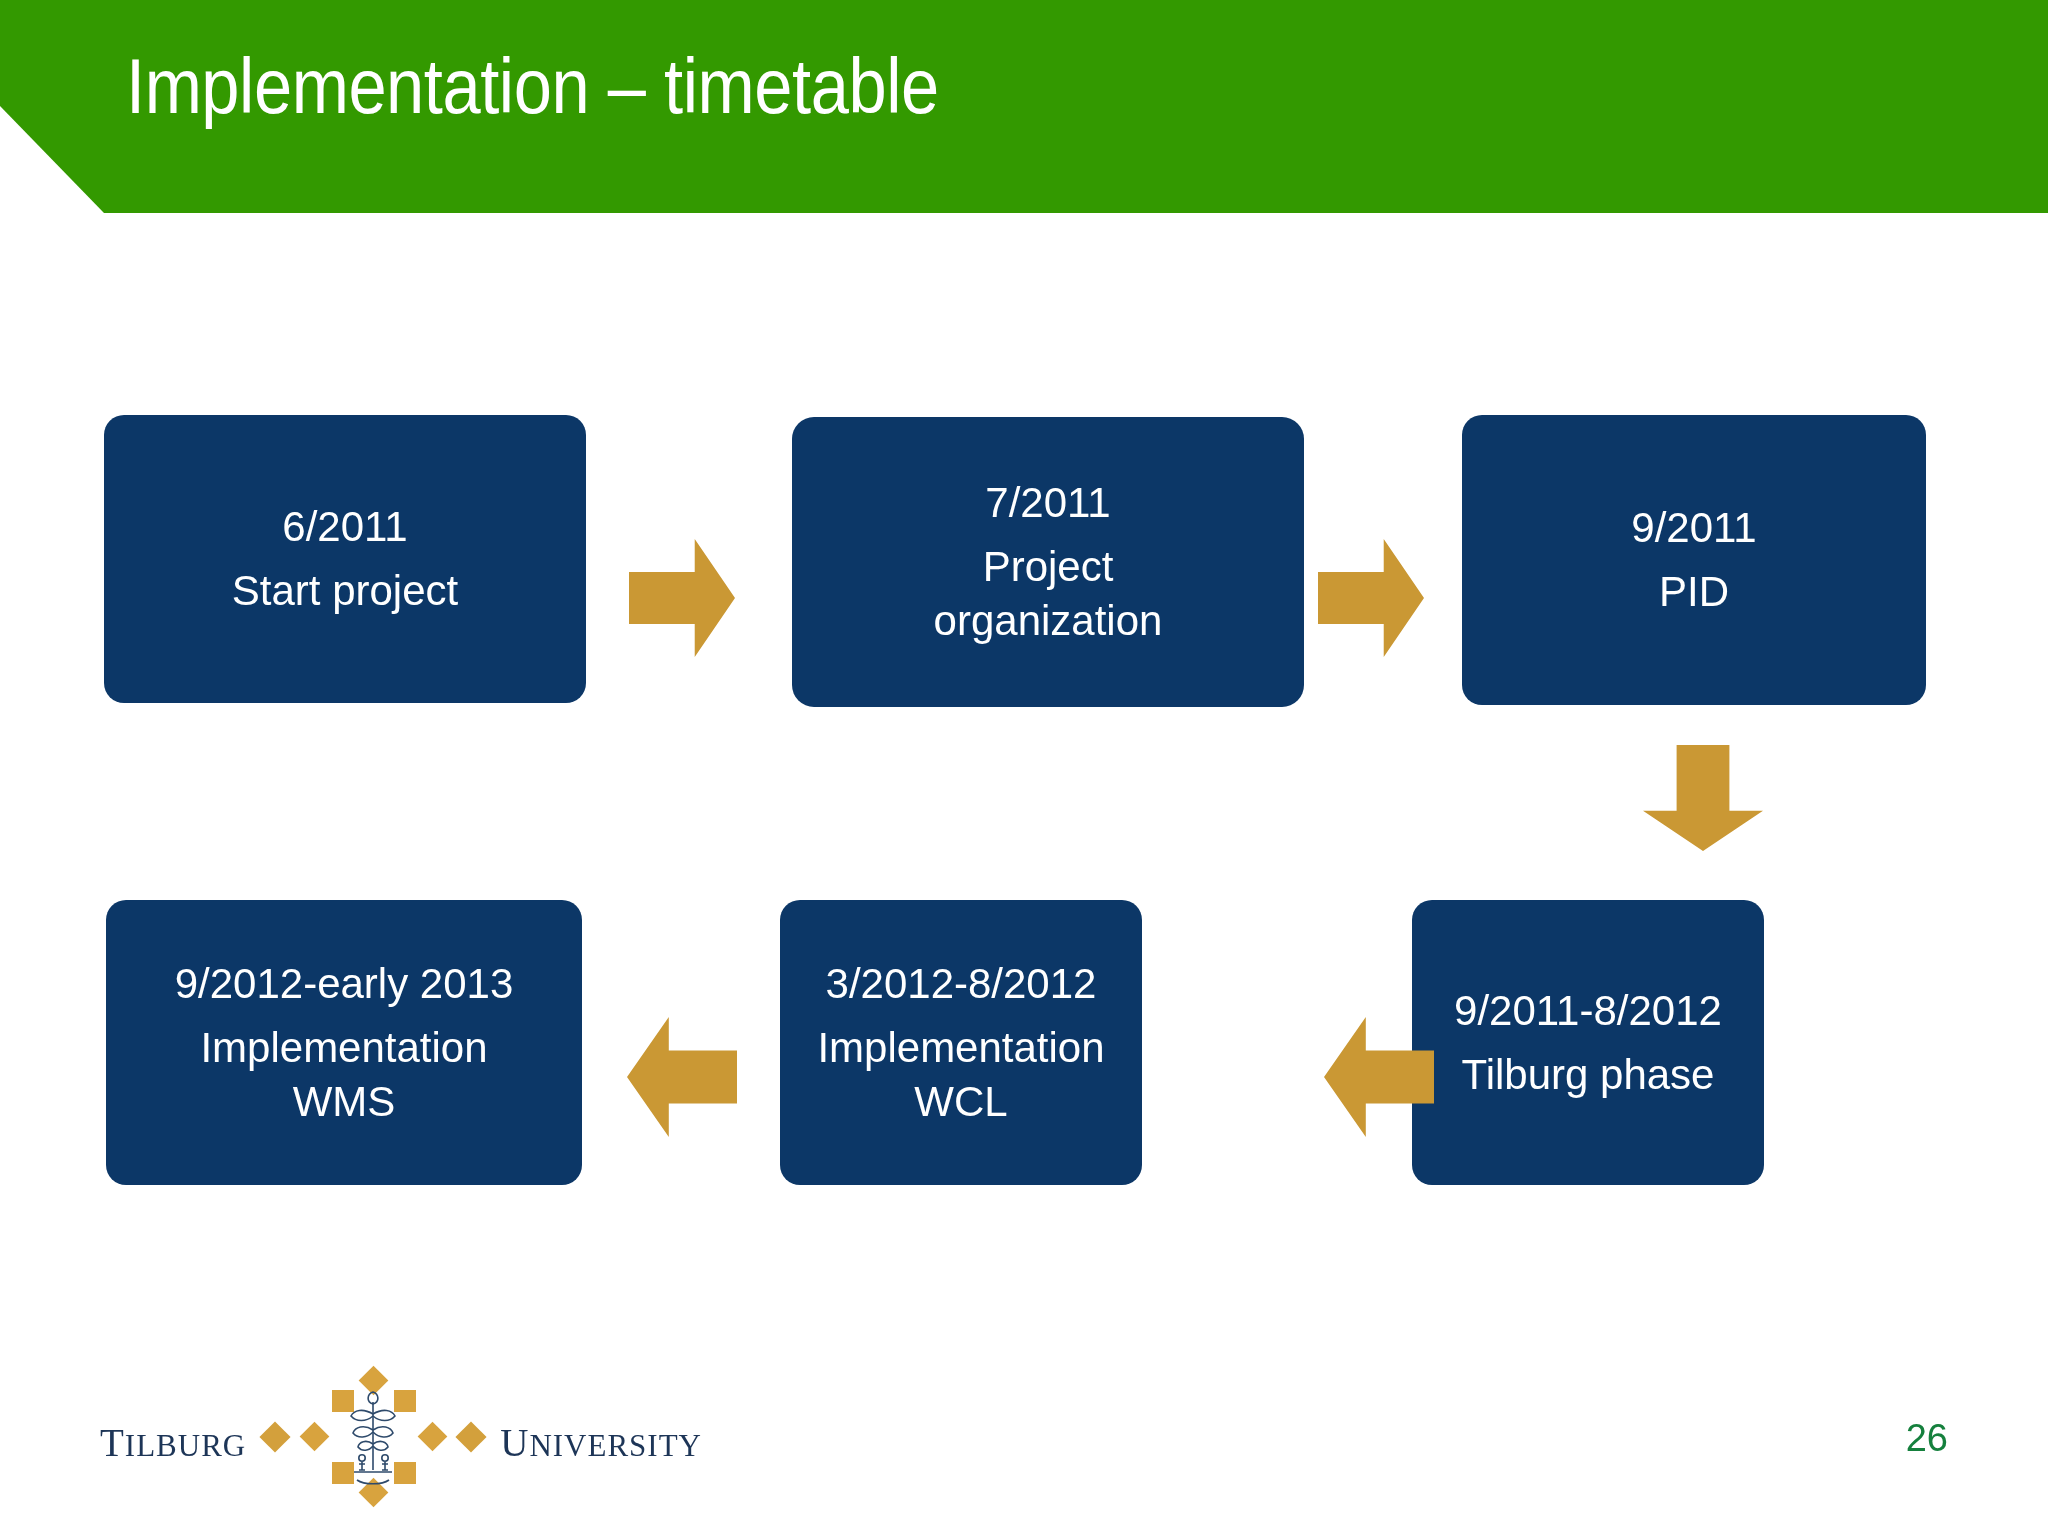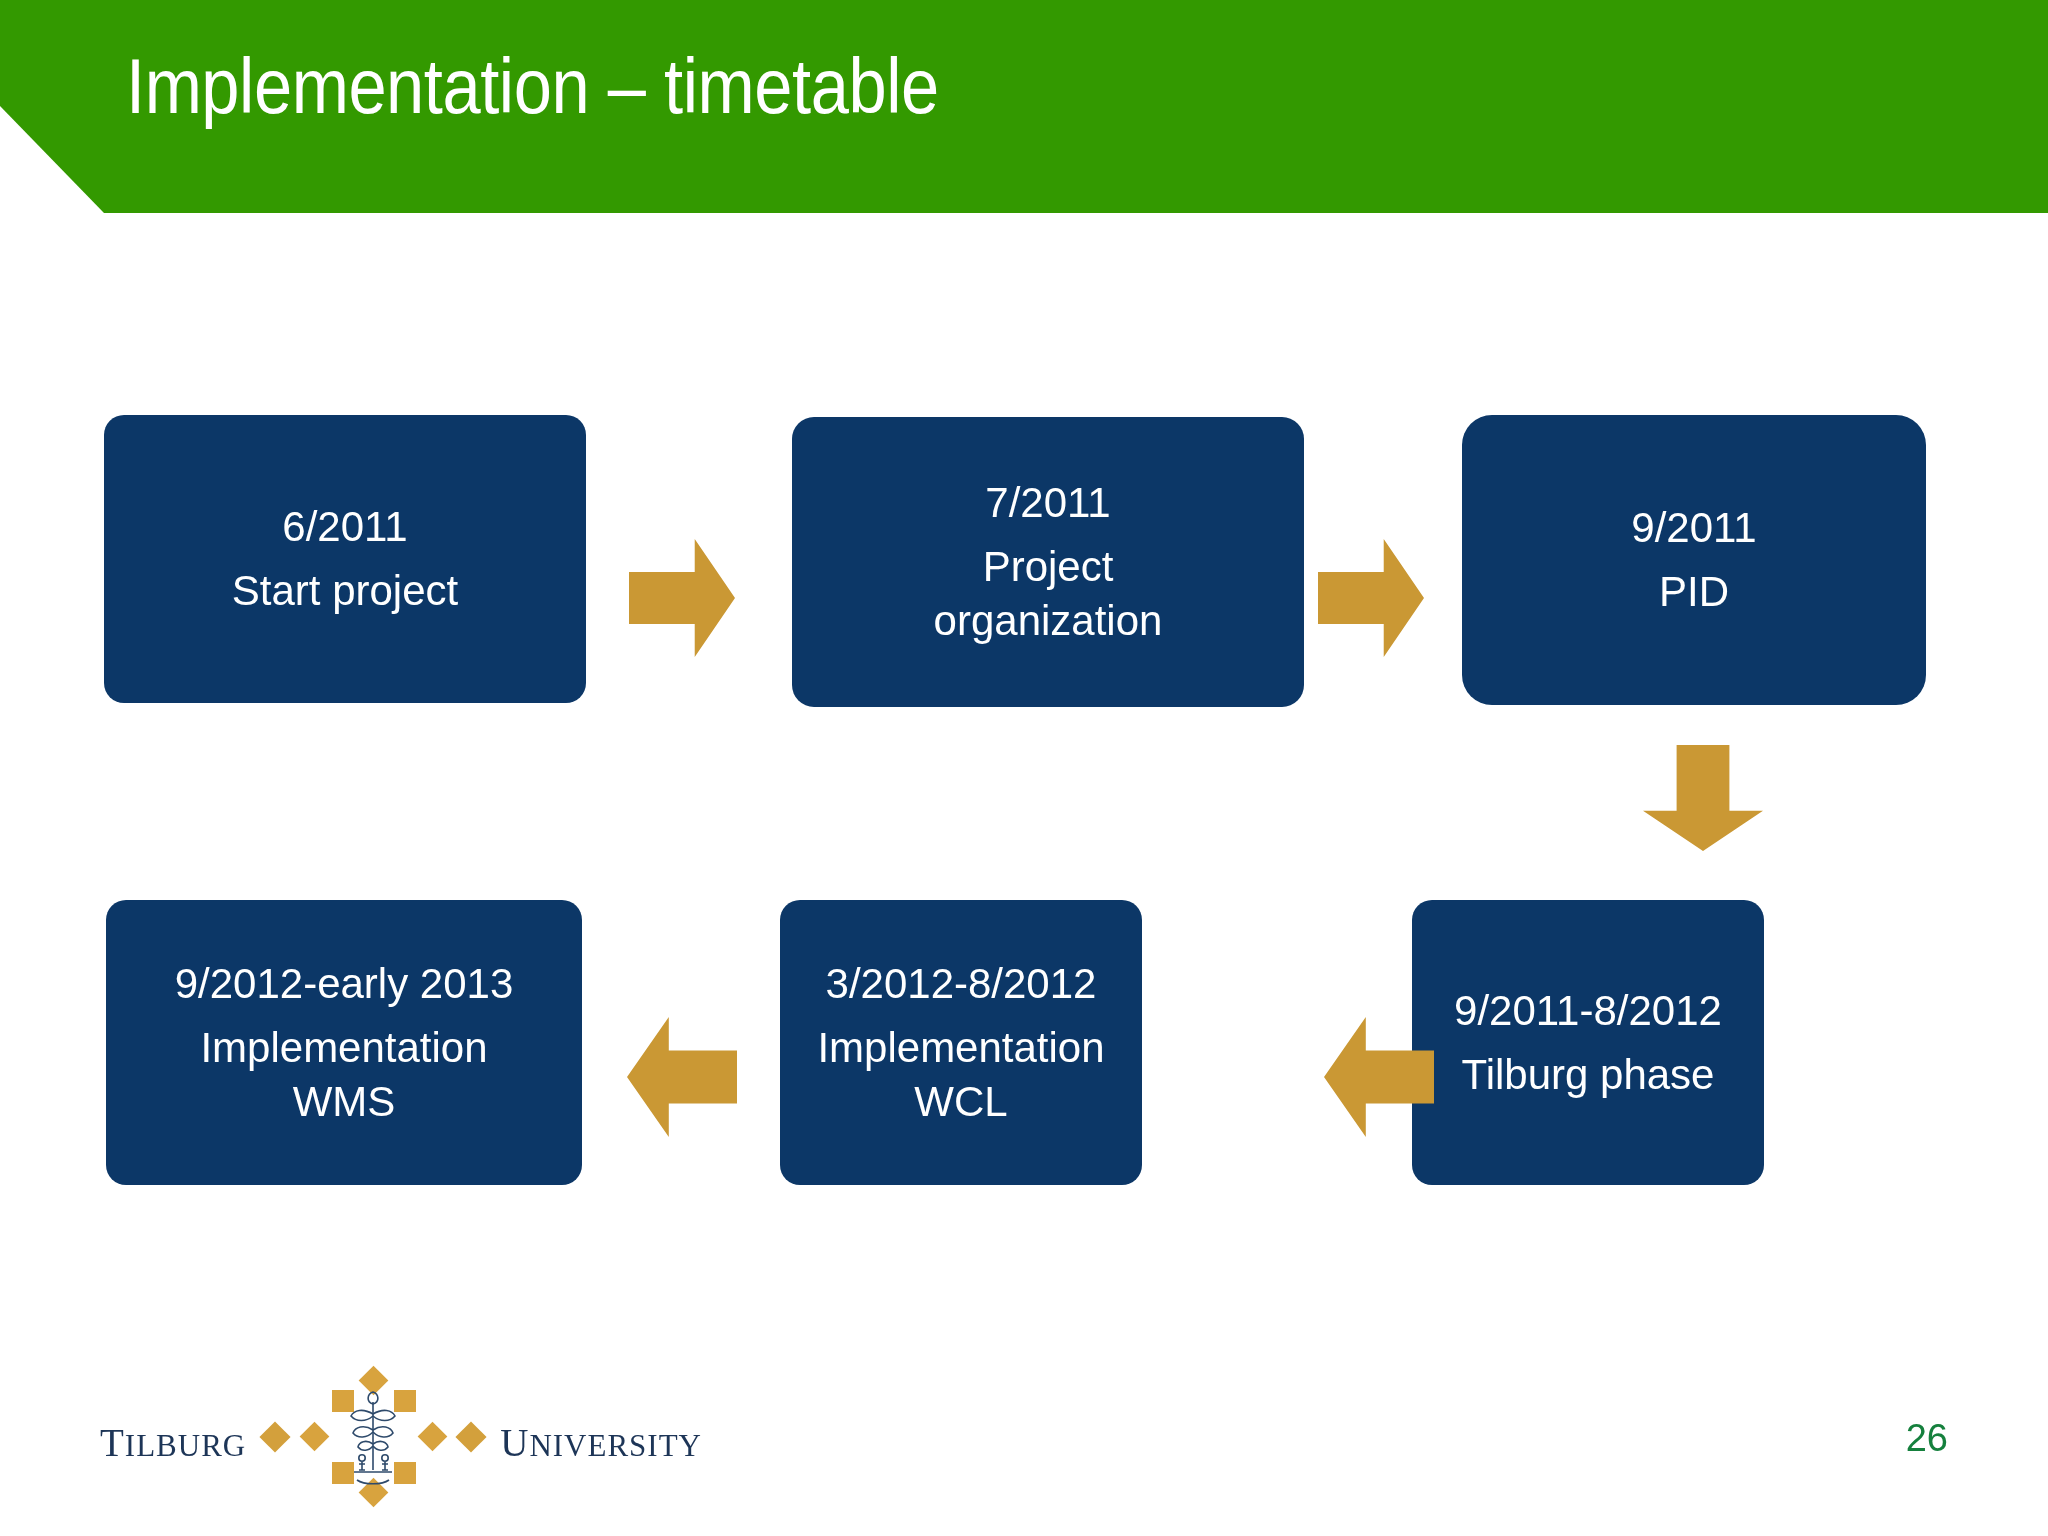--- a/index.html
+++ b/index.html
@@ -59,21 +59,21 @@
   }
   .flow-box .line {
     display: block;
     width: 100%;
   }
   .flow-box .gap { height: 10px; }
 
   
   #box-1 { left: 104px;  top: 415px;  width: 482px; height: 288px; }
   #box-2 { left: 792px;  top: 417px;  width: 512px; height: 290px; border-radius: 22px; }
-  #box-3 { left: 1462px; top: 415px;  width: 464px; height: 290px; border-radius: 30px; }
+  #box-3 { left: 1462px; top: 415px;  width: 464px; height: 290px; }
   #box-4 { left: 106px;  top: 900px;  width: 476px; height: 285px; align-items: flex-end; }
   #box-5 { left: 740px;  top: 900px;  width: 362px; height: 285px; margin-left: 40px; }
   #box-6 { left: 1412px; top: 900px;  width: 352px; height: 285px; }
 
   
   .arrow {
     position: absolute;
     background: #ca9834;
   }
   .arrow-right {

